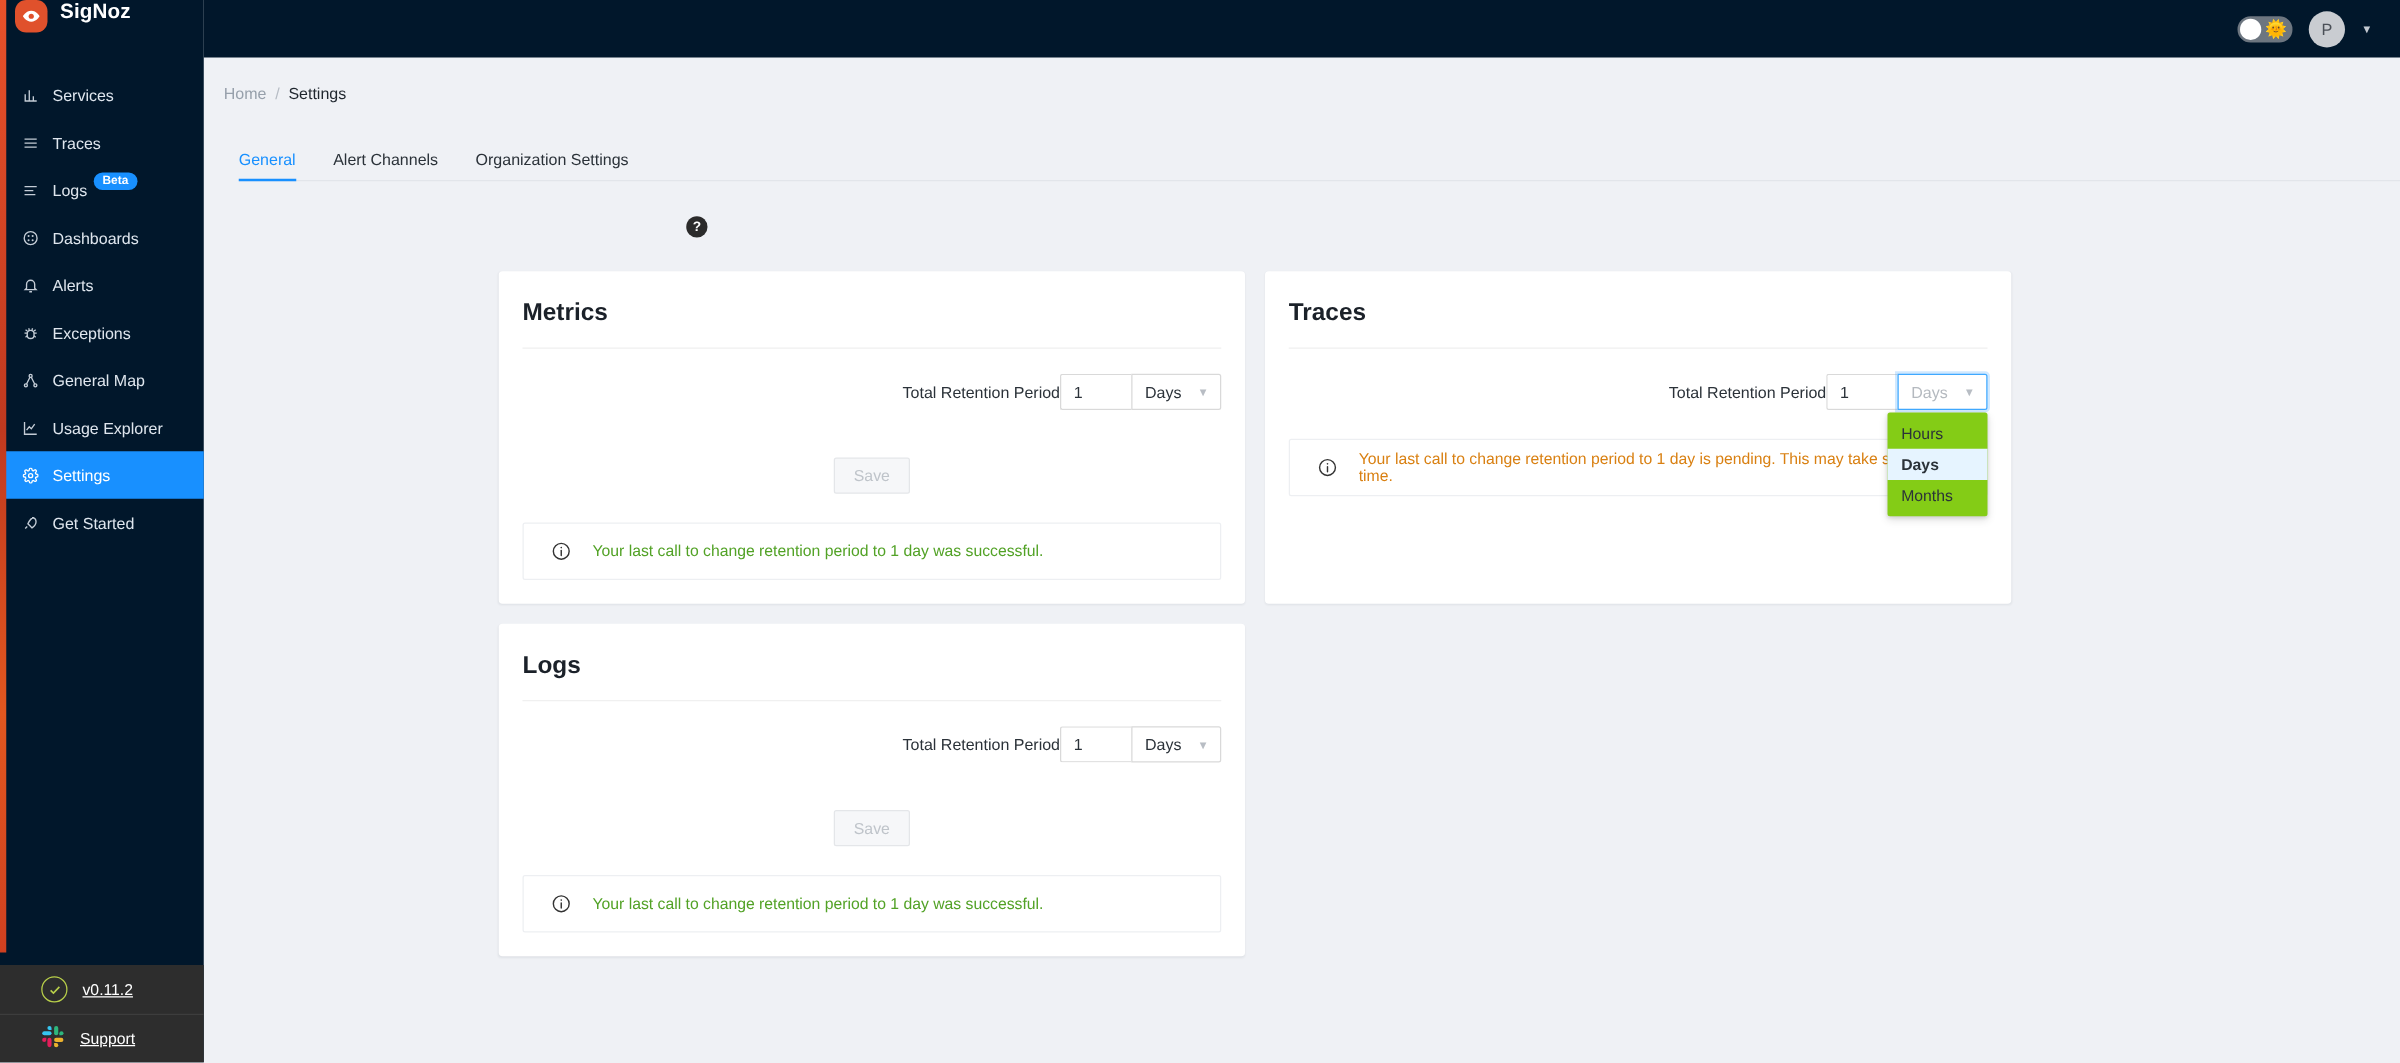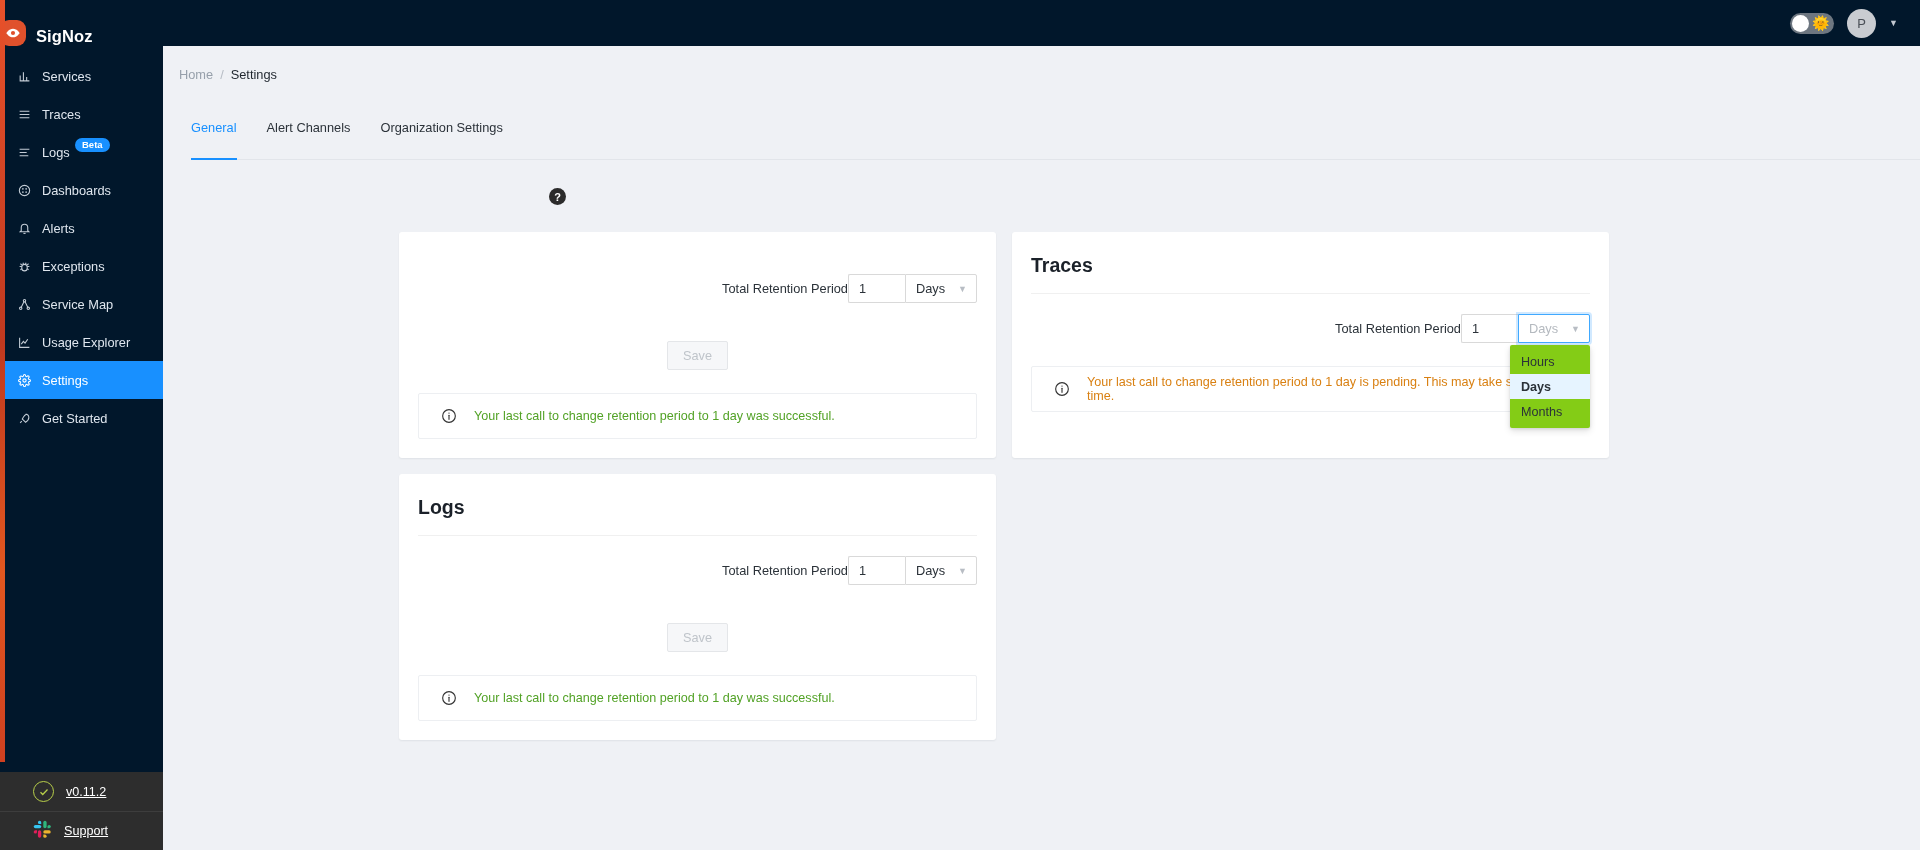--- a/index.html
+++ b/index.html
@@ -18,21 +18,21 @@
     background: linear-gradient(180deg, #e8512a 0%, #c0391f 45%, #e2571f 75%, #cf4020 100%);
     z-index: 30;
   }
 
   
   .sidebar {
     width: 163px; height: 850px; background: #01172b;
     display: flex; flex-direction: column; flex: 0 0 163px;
     position: relative; z-index: 20;
   }
-  .brand { height: 46px; display: flex; align-items: flex-end; gap: 10px; padding-left: 0; flex: 0 0 46px; }
+  .brand { height: 46px; display: flex; align-items: flex-start; gap: 10px; padding-left: 12px; flex: 0 0 46px; }
   .brand-logo {
     width: 26px; height: 26px; border-radius: 9px;
     background: #e0512c; display: flex; align-items: center; justify-content: center;
   }
   .brand-name { color: #ffffff; font-size: 16.5px; font-weight: bold; letter-spacing: .1px; }
 
   .nav { margin-top: 11px; }
   .nav-item {
     display: flex; align-items: center; gap: 11px;
     height: 38px; padding-left: 17px; position: relative;
@@ -82,21 +82,21 @@
   .main {
     position: absolute; left: 163px; top: 46px; width: 1757px; height: 804px;
     background: #eff1f5; overflow: hidden;
   }
   .breadcrumb { padding: 21px 0 0 16px; font-size: 12.8px; display: flex; gap: 7px; align-items: center; }
   .crumb-home { color: #97a0ab; cursor: pointer; }
   .crumb-sep { color: #b6bcc4; }
   .crumb-current { color: #1f262e; }
 
   .tabs { margin: 38px 0 0 28px; display: flex; gap: 30px; border-bottom: 1px solid #e2e5ea; width: calc(100% - 28px); }
-  .tab { font-size: 12.8px; color: #2b3239; padding-bottom: 23px; cursor: pointer; }
+  .tab { font-size: 12.8px; color: #2b3239; padding-bottom: 8px; cursor: pointer; }
   .tab.active { color: #1890ff; border-bottom: 2px solid #1890ff; margin-bottom: -1px; }
 
   .help-icon {
     margin: 28px 0 0 386px; width: 17px; height: 17px; border-radius: 50%;
     background: #2b2b2b; color: #ffffff; font-size: 11px; font-weight: bold;
     display: flex; align-items: center; justify-content: center; cursor: pointer;
   }
 
   .cards { margin: 27px 0 0 236px; display: flex; flex-wrap: wrap; gap: 16px; width: 1210px; }
   .card {
@@ -233,21 +233,21 @@
 
       <div class="nav-item">
         <span class="ico">
           <svg width="13" height="13" viewBox="0 0 24 24" fill="none" stroke="currentColor" stroke-width="2">
               <circle cx="12" cy="5" r="2.2"></circle>
               <circle cx="5" cy="19" r="2.2"></circle>
               <circle cx="19" cy="19" r="2.2"></circle>
               <path d="M11 7L6 17M13 7l5 10"></path>
             </svg>
         </span>
-        <span class="nav-label">Service Map</span>
+        <span class="nav-label">General Map</span>
       </div>
 
       <div class="nav-item">
         <span class="ico">
           <svg width="13" height="13" viewBox="0 0 24 24" fill="none" stroke="currentColor" stroke-width="2">
               <path d="M3 3v18h18"></path>
               <path d="M6 15l4-5 3 3 5-7"></path>
             </svg>
         </span>
         <span class="nav-label">Usage Explorer</span>
@@ -326,20 +326,21 @@
       <div class="tab active">General</div>
       <div class="tab">Alert Channels</div>
       <div class="tab">Organization Settings</div>
     </div>
 
     <div class="help-icon">?</div>
 
     <div class="cards">
 
       <section class="card">
+        <div class="card-title">Metrics</div>
         <div class="retention-row">
           <span class="retention-label">Total Retention Period</span>
           <div class="field-group">
             <input class="num-input" type="text" value="1" style="">
             <div class="unit-select">
               <span>Days</span>
               <span class="sel-caret">▼</span>
             </div>
           </div>
         </div>

